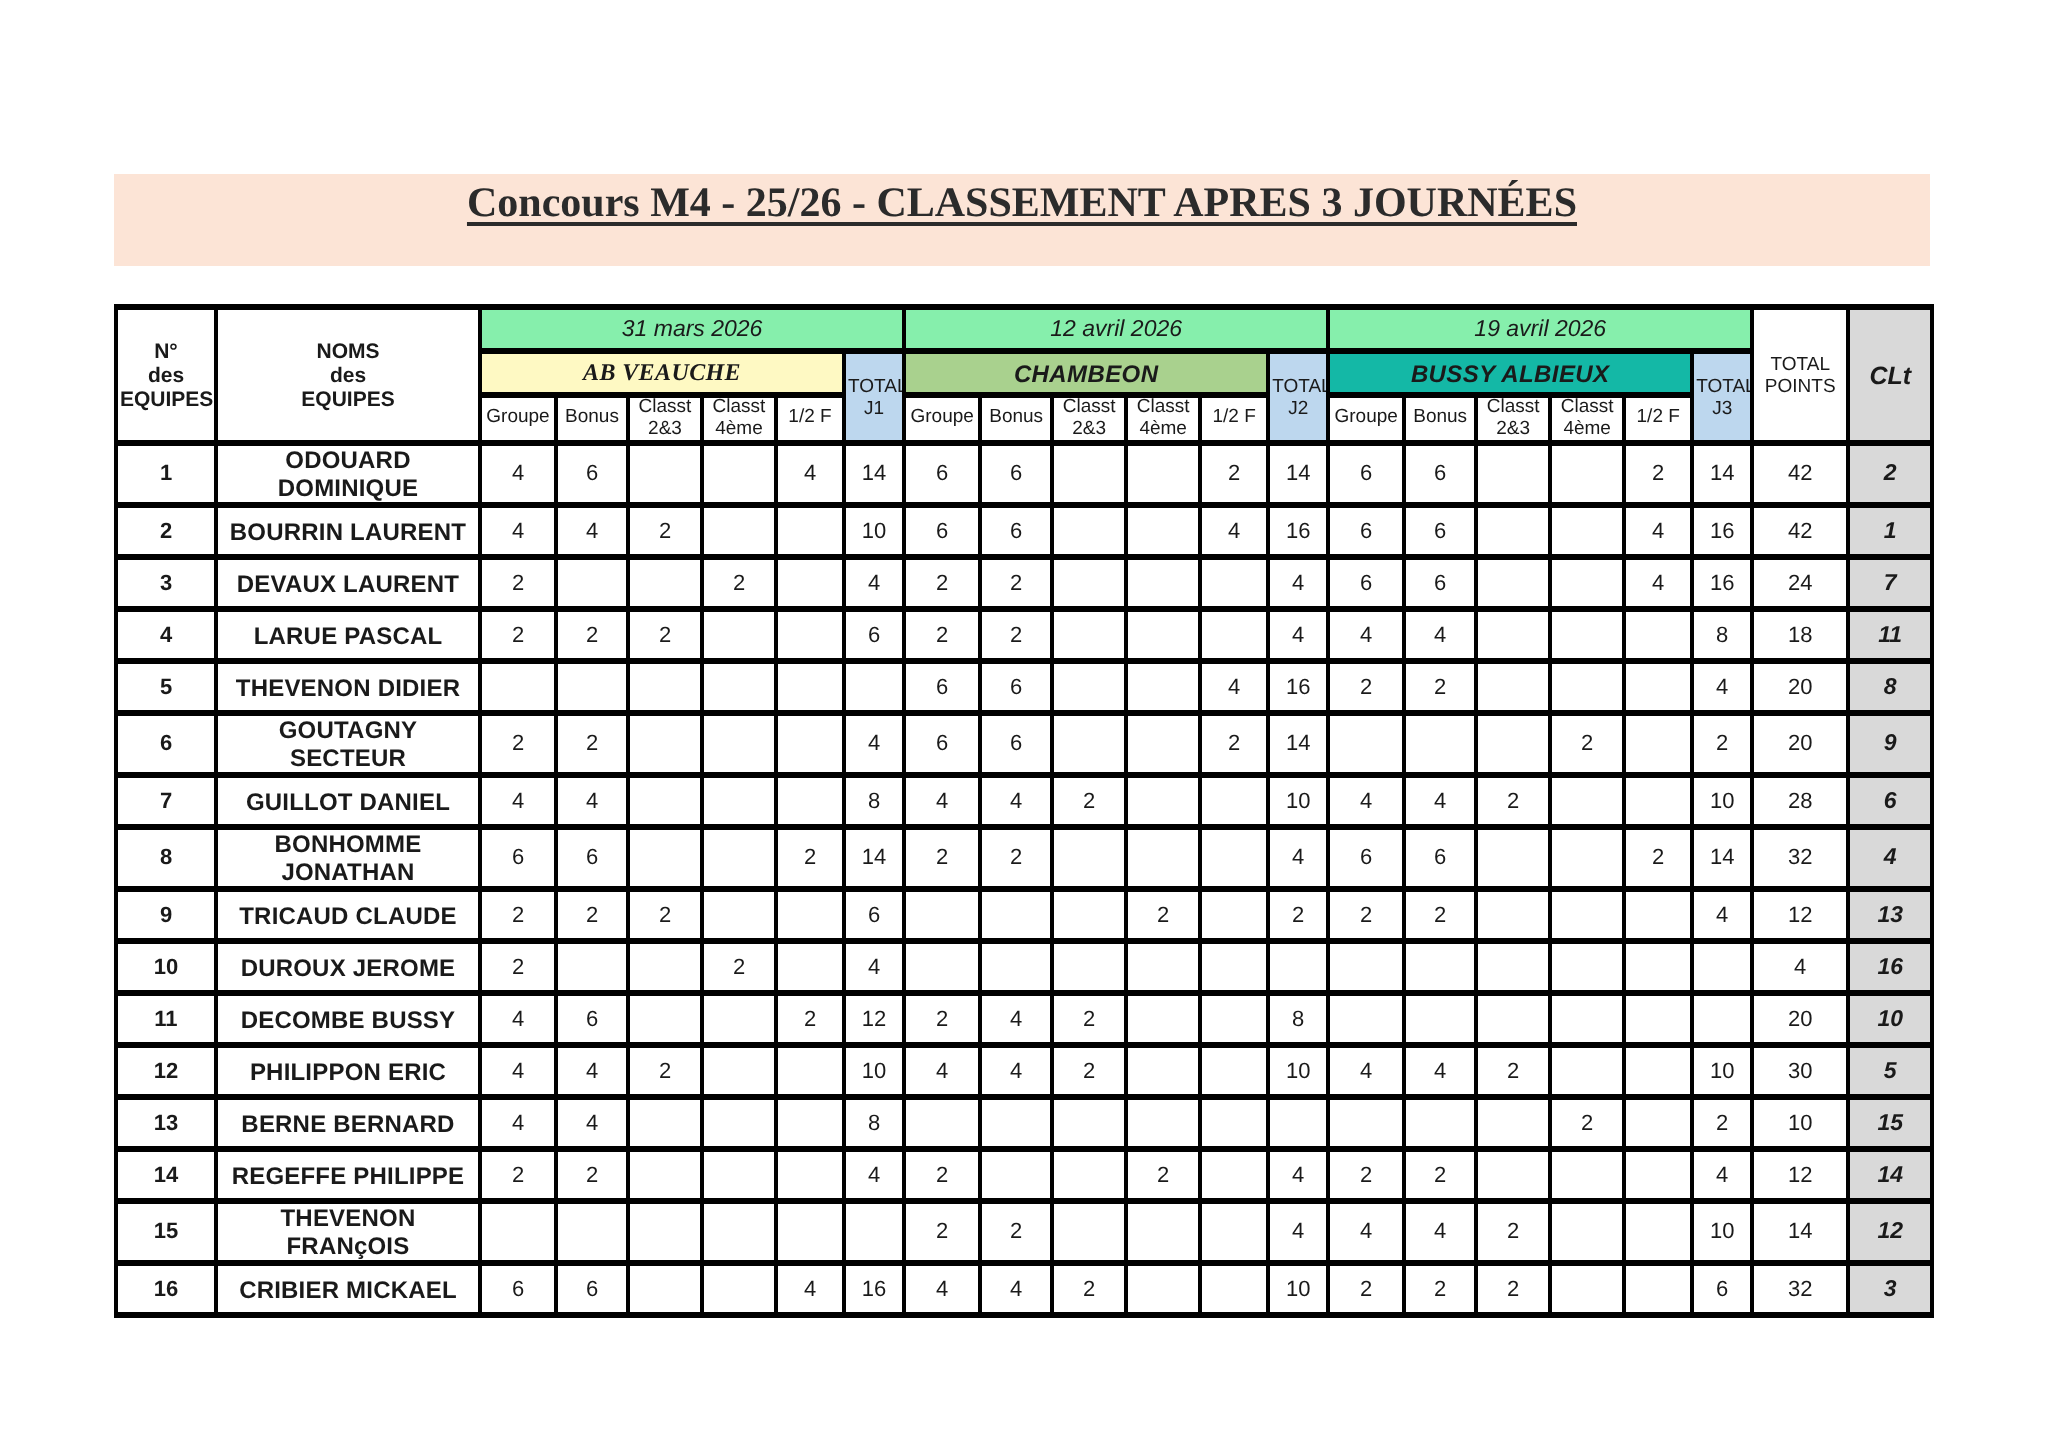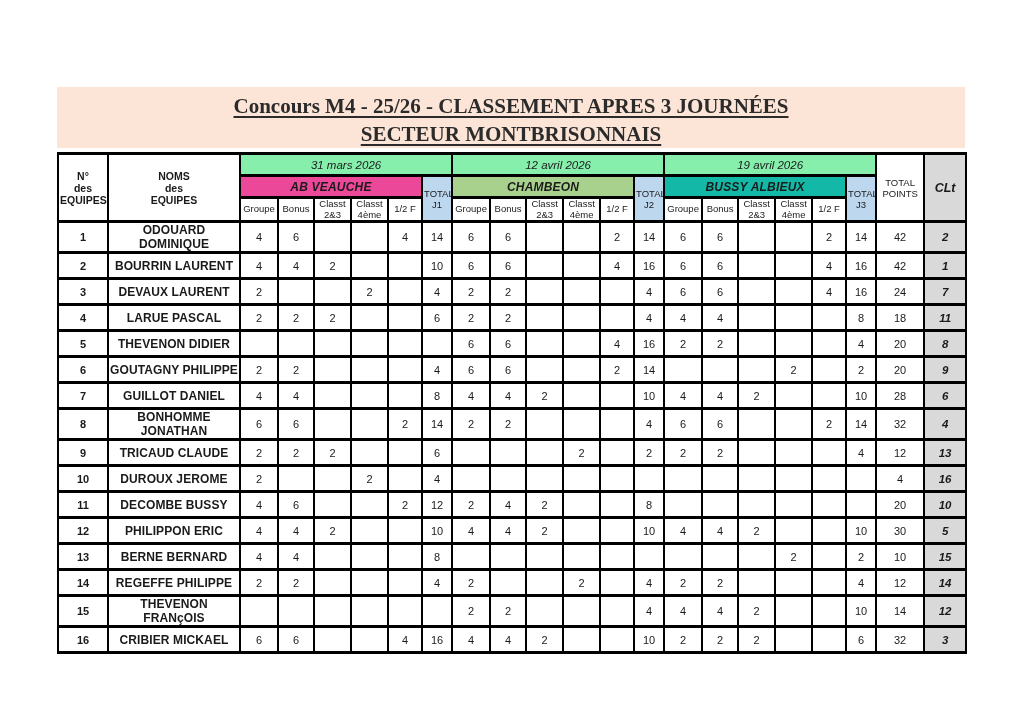--- a/index.html
+++ b/index.html
@@ -8,25 +8,25 @@
     position: relative;
     width: 1024px;
     height: 724px;
     background: #ffffff;
     font-family: "Liberation Sans", sans-serif;
     overflow: hidden;
   }
   #title-band {
     position: absolute;
     left: 57px; top: 87px;
-    width: 908px; height: 61px;
+    width: 908px; height: 46px;
     display: flex;
     flex-direction: column;
     align-items: center;
-    justify-content: flex-end;
+    justify-content: flex-start;
   }
   .title-line {
     font-family: "Liberation Serif", serif;
     font-weight: bold;
     font-size: 21px;
     line-height: 28px;
     color: #2b2b2b;
     text-decoration: underline;
     text-underline-offset: 3px;
     white-space: nowrap;
@@ -102,21 +102,20 @@
   td.gtotal{ font-size: 11px; color: #3d3d3d; }
   td.clt   { font-weight: bold; font-style: italic; font-size: 11.5px; }
 </style>
 </head>
 <body>
 
 <div id="page">
 
   <div id="title-band" style="background: rgb(252, 228, 214);">
     <div class="title-line">Concours M4 - 25/26 - CLASSEMENT APRES 3 JOURNÉES</div>
-    <div class="title-line">SECTEUR MONTBRISONNAIS</div>
   </div>
 
   <table id="ranking-table">
     <colgroup>
       <col style="width:50px">
         <col style="width:132px">
       <col style="width:38px">
         <col style="width:36px">
         <col style="width:37px">
         <col style="width:37px">
@@ -146,21 +145,21 @@
 des
 EQUIPES</th>
         <th class="date-cell" colspan="6">31 mars 2026</th>
         <th class="date-cell" colspan="6">12 avril 2026</th>
         <th class="date-cell" colspan="6">19 avril 2026</th>
         <th class="tpoints-hdr" rowspan="3">TOTAL
 POINTS</th>
         <th class="clt-hdr" rowspan="3" style="background: rgb(217, 217, 217);">CLt</th>
       </tr>
       <tr class="hdr-club">
-        <th class="club-cell" colspan="5" style="background: #ec4899;">AB VEAUCHE</th>
+        <th class="club-cell" colspan="5" style="background: #fef9c3; font-family: Liberation Serif, serif;">AB VEAUCHE</th>
         <th class="jtotal-hdr" rowspan="2" style="background: rgb(189, 215, 238);">TOTAL
 J1</th>
         <th class="club-cell" colspan="5" style="background: rgb(169, 209, 142);">CHAMBEON</th>
         <th class="jtotal-hdr" rowspan="2" style="background: rgb(189, 215, 238);">TOTAL
 J2</th>
         <th class="club-cell" colspan="5" style="background: #14b8a6;">BUSSY ALBIEUX</th>
         <th class="jtotal-hdr" rowspan="2" style="background: rgb(189, 215, 238);">TOTAL
 J3</th>
       </tr>
       <tr class="hdr-sub">
@@ -297,21 +296,21 @@
           <td class="score">2</td>
           <td class="score"></td>
           <td class="score"></td>
           <td class="score"></td>
           <td class="jtotal">4</td>
           <td class="gtotal">20</td>
           <td class="clt" style="background: rgb(217, 217, 217);">8</td>
         </tr>
         <tr>
           <td class="num">6</td>
-          <td class="name">GOUTAGNY PHILIPPE</td>
+          <td class="name">GOUTAGNY SECTEUR</td>
           <td class="score">2</td>
           <td class="score">2</td>
           <td class="score"></td>
           <td class="score"></td>
           <td class="score"></td>
           <td class="jtotal">4</td>
           <td class="score">6</td>
           <td class="score">6</td>
           <td class="score"></td>
           <td class="score"></td>

